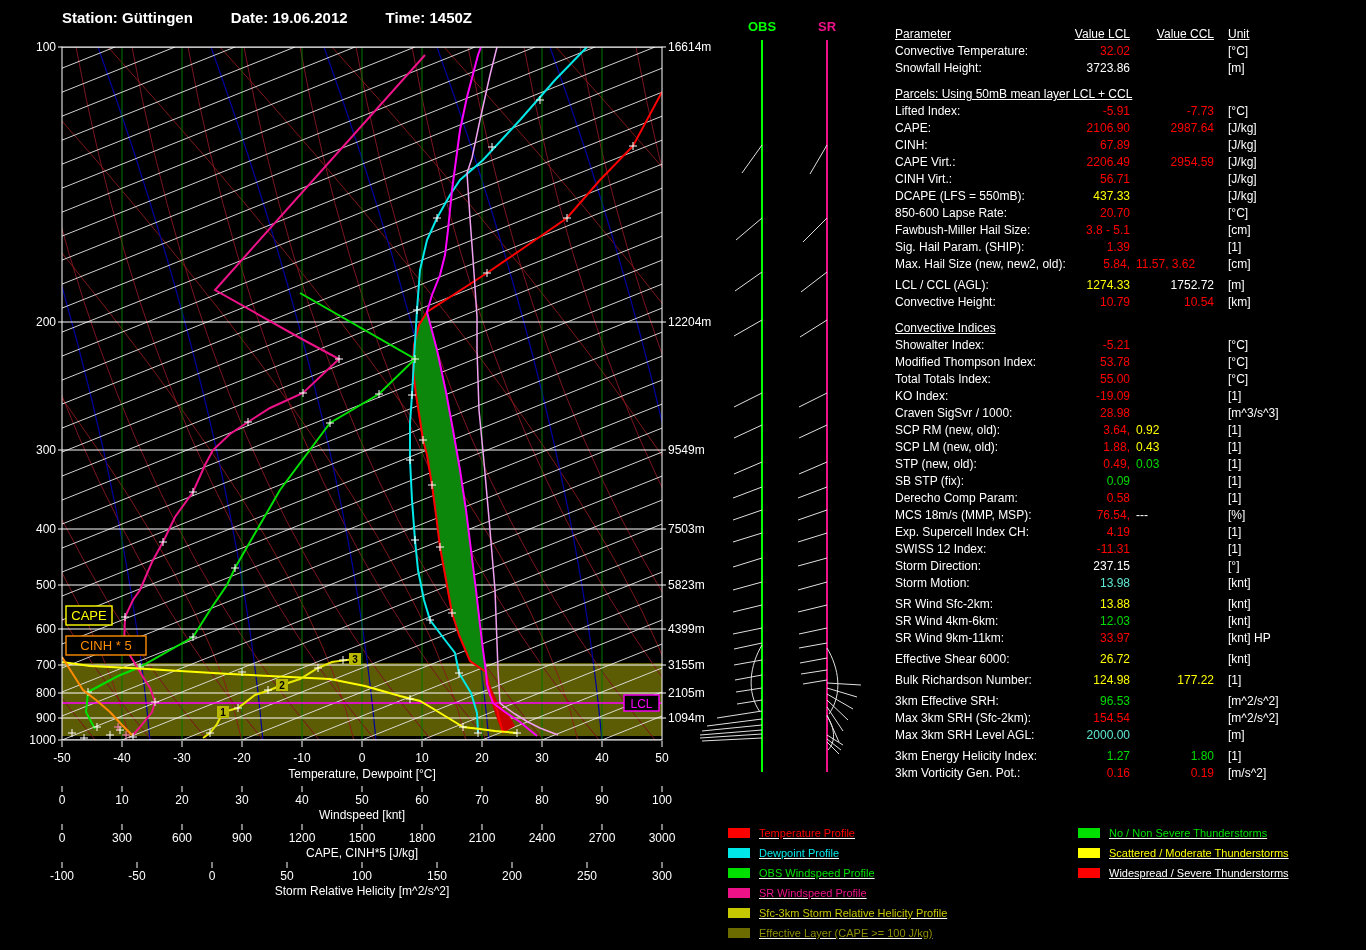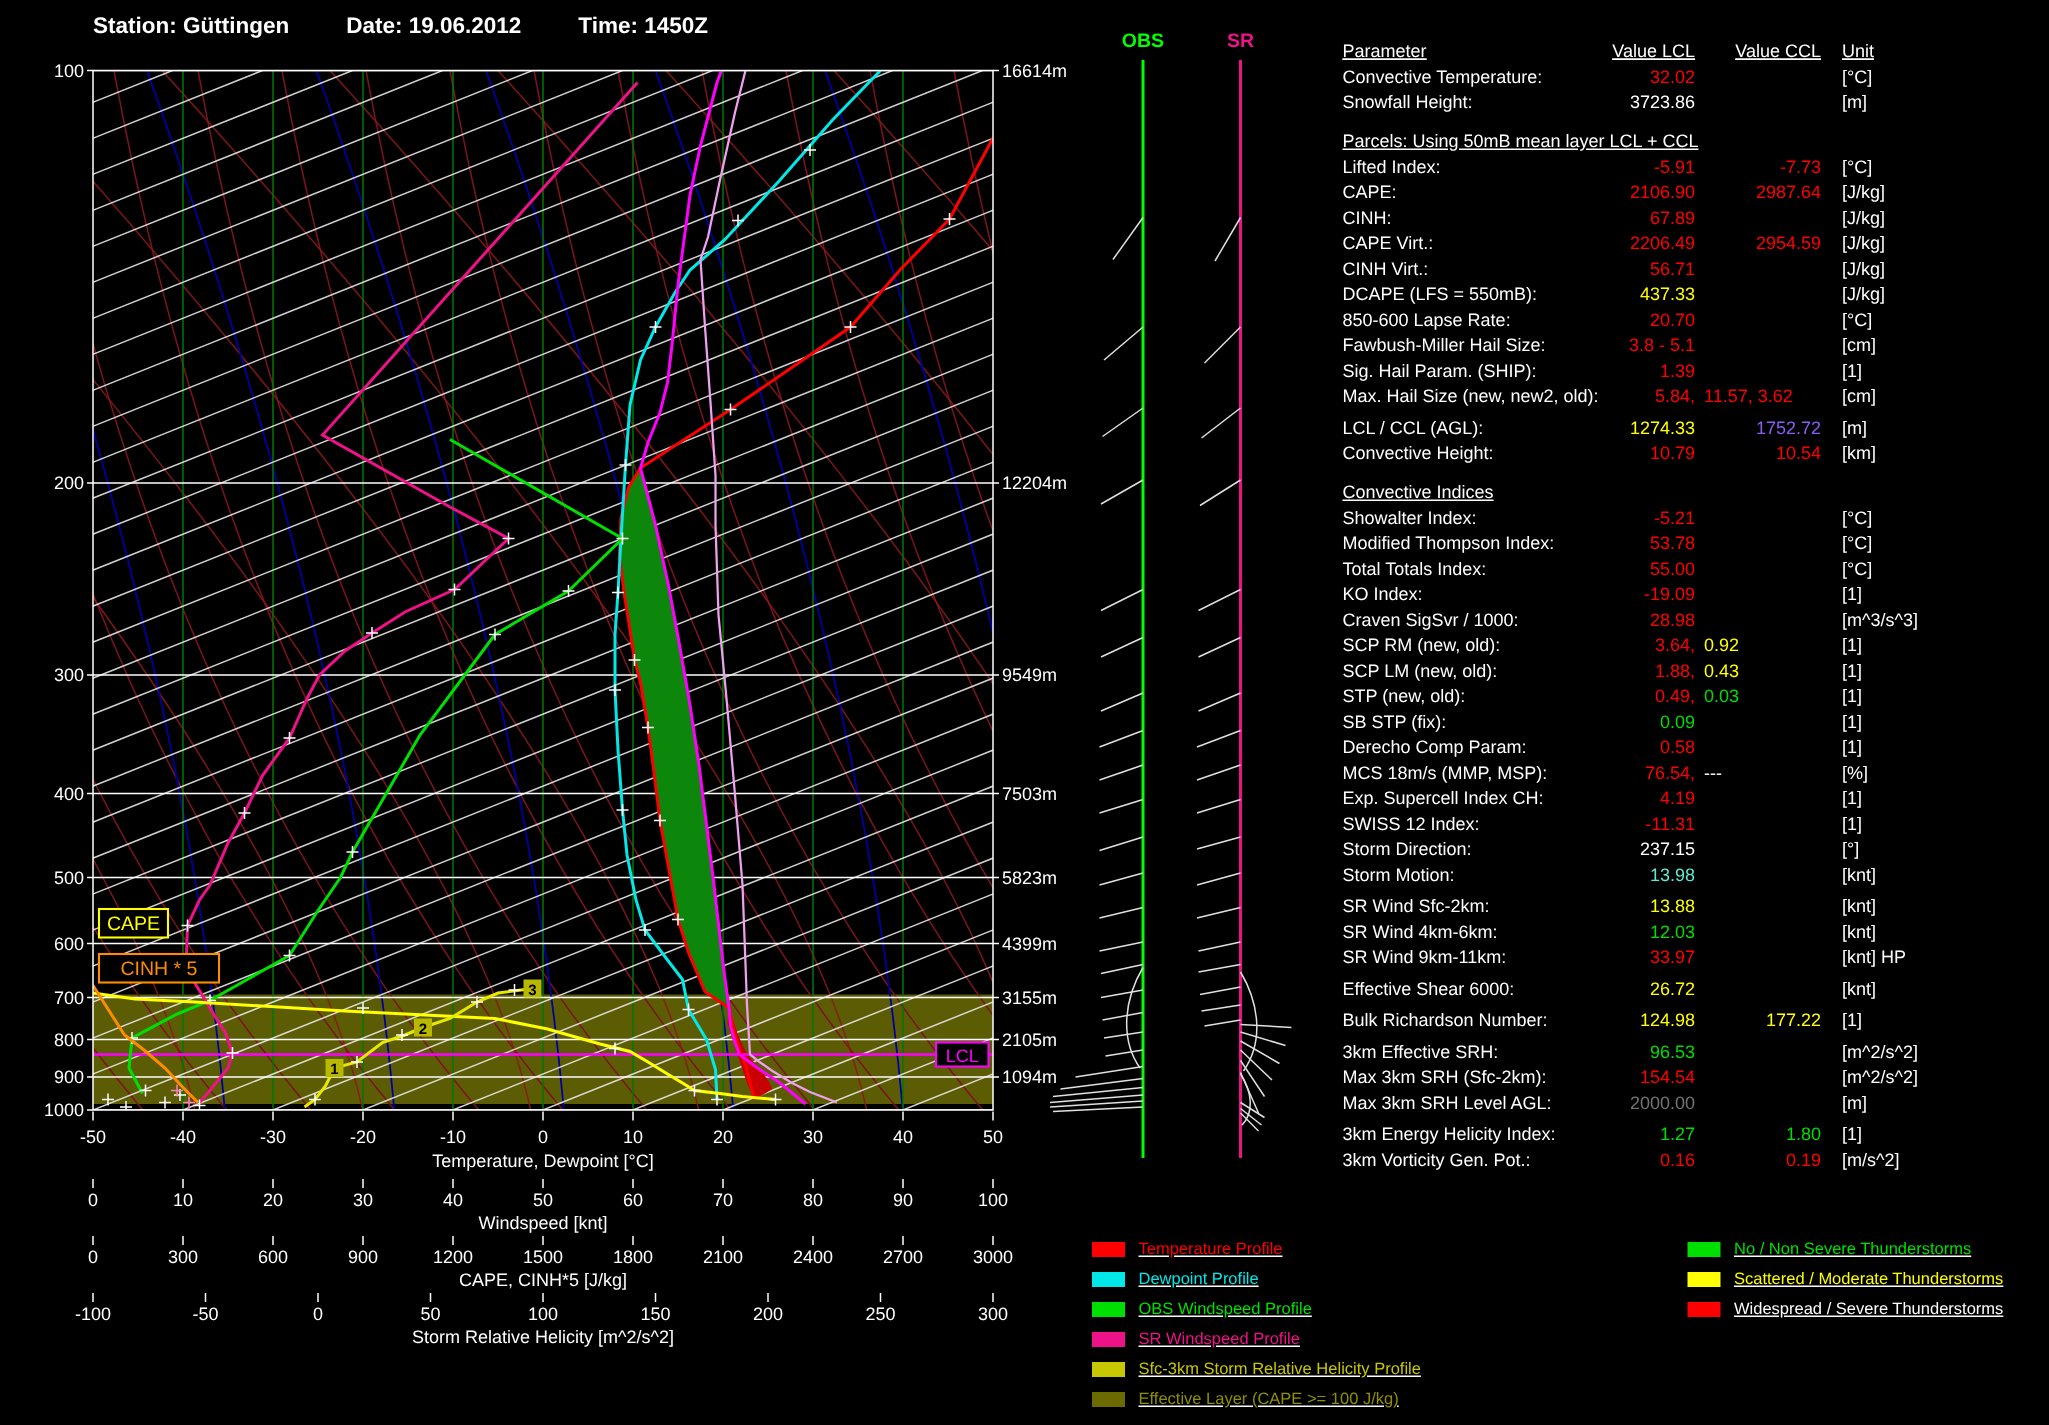--- a/index.html
+++ b/index.html
@@ -572,21 +572,21 @@
     </div>
     <div class="prow">
       <span class="lab">Max. Hail Size (new, new2, old):</span>
       <span class="v1" style="color: rgb(255, 0, 0);">5.84,</span>
       <span class="v2 left" style="color: rgb(255, 0, 0);">11.57,  3.62</span>
       <span class="unit">[cm]</span>
     </div>
     <div class="prow gap">
       <span class="lab">LCL / CCL (AGL):</span>
       <span class="v1" style="color: rgb(255, 255, 0);">1274.33</span>
-      <span class="v2" style="color: #8b5cf6; text-align: right;">1752.72</span>
+      <span class="v2" style="color: #ffffff; text-align: right;">1752.72</span>
       <span class="unit">[m]</span>
     </div>
     <div class="prow">
       <span class="lab">Convective Height:</span>
       <span class="v1" style="color: rgb(255, 0, 0);">10.79</span>
       <span class="v2" style="color: rgb(255, 0, 0);">10.54</span>
       <span class="unit">[km]</span>
     </div>
     <div class="sect">Convective Indices</div>
     <div class="prow">
@@ -716,21 +716,21 @@
       <span class="unit">[m^2/s^2]</span>
     </div>
     <div class="prow">
       <span class="lab">Max 3km SRH (Sfc-2km):</span>
       <span class="v1" style="color: rgb(255, 0, 0);">154.54</span>
       <span class="v2" style="color: rgb(255, 255, 255);"></span>
       <span class="unit">[m^2/s^2]</span>
     </div>
     <div class="prow">
       <span class="lab">Max 3km SRH Level AGL:</span>
-      <span class="v1" style="color: #737373;">2000.00</span>
+      <span class="v1" style="color: #5eead4;">2000.00</span>
       <span class="v2" style="color: rgb(255, 255, 255);"></span>
       <span class="unit">[m]</span>
     </div>
     <div class="prow gap">
       <span class="lab">3km Energy Helicity Index:</span>
       <span class="v1" style="color: rgb(0, 221, 0);">1.27</span>
       <span class="v2" style="color: rgb(0, 221, 0);">1.80</span>
       <span class="unit">[1]</span>
     </div>
     <div class="prow">
@@ -760,21 +760,21 @@
     </div>
     <div class="lrow">
       <span class="sw" style="background: rgb(200, 200, 0);"></span>
       <span style="color: rgb(200, 200, 0);">Sfc-3km Storm Relative Helicity Profile</span>
     </div>
     <div class="lrow">
       <span class="sw" style="background: rgb(107, 107, 0);"></span>
       <span style="color: rgb(143, 143, 0);">Effective Layer (CAPE &gt;= 100 J/kg)</span>
     </div>
   </div>
-<div class="legend" id="legend-right" style="left:1125px;top:823px;">
+<div class="legend" id="legend-right" style="left:1078px;top:823px;">
     <div class="lrow">
       <span class="sw" style="background: rgb(0, 224, 0);"></span>
       <span style="color: rgb(0, 224, 0);">No / Non Severe Thunderstorms</span>
     </div>
     <div class="lrow">
       <span class="sw" style="background: rgb(255, 255, 0);"></span>
       <span style="color: rgb(255, 255, 0);">Scattered / Moderate Thunderstorms</span>
     </div>
     <div class="lrow">
       <span class="sw" style="background: rgb(255, 0, 0);"></span>

